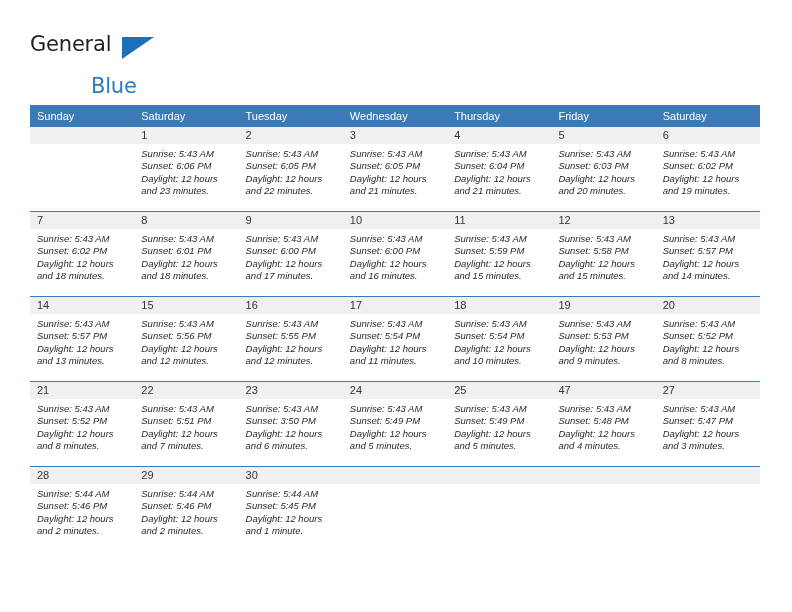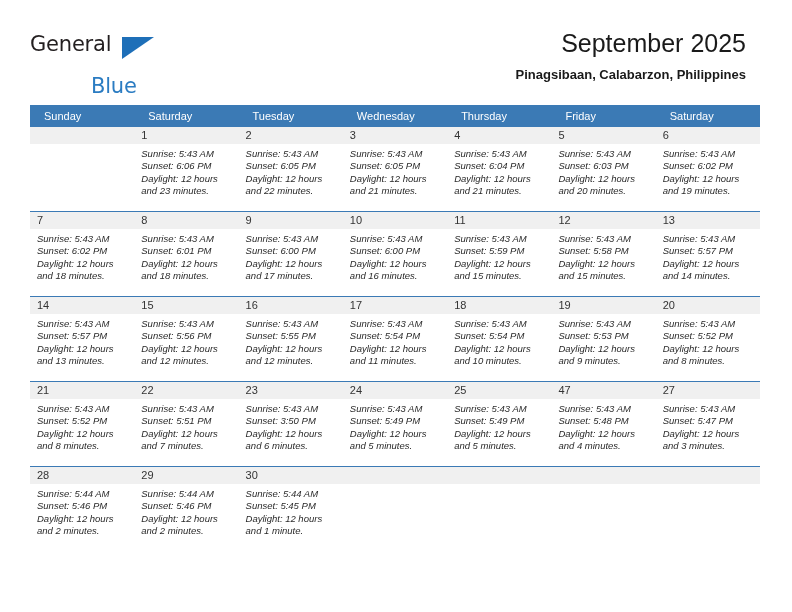--- a/index.html
+++ b/index.html
@@ -95,21 +95,21 @@
     width: 730px;
     border-collapse: collapse;
     table-layout: fixed;
   }
   .calendar th {
     background: #3b7ab5;
     color: #ffffff;
     font-size: 11px;
     font-weight: normal;
     text-align: left;
-    padding: 4px 0 4px 14px;
+    padding: 4px 0 4px 7px;
     height: 14px;
     border: none;
   }
   .calendar td {
     vertical-align: top;
     padding: 0;
     border: none;
     border-top: 1px solid #3b7ab5;
     height: 84px;
     width: 104.28px;
@@ -148,24 +148,20 @@
 <div class="page">
 
   <div class="header">
 
     <div class="logo">
       <span class="logo-general">General</span>
       <span class="logo-triangle"></span>
       <span class="logo-blue">Blue</span>
     </div>
 
-    <div class="title-block">
-      <div class="cal-title">September 2025</div>
-      <div class="cal-subtitle">Pinagsibaan, Calabarzon, Philippines</div>
-    </div>
 
   </div>
 
   <table class="calendar">
     <thead>
       <tr>
         <th>Sunday</th>
         <th>Saturday</th>
         <th>Tuesday</th>
         <th>Wednesday</th>

